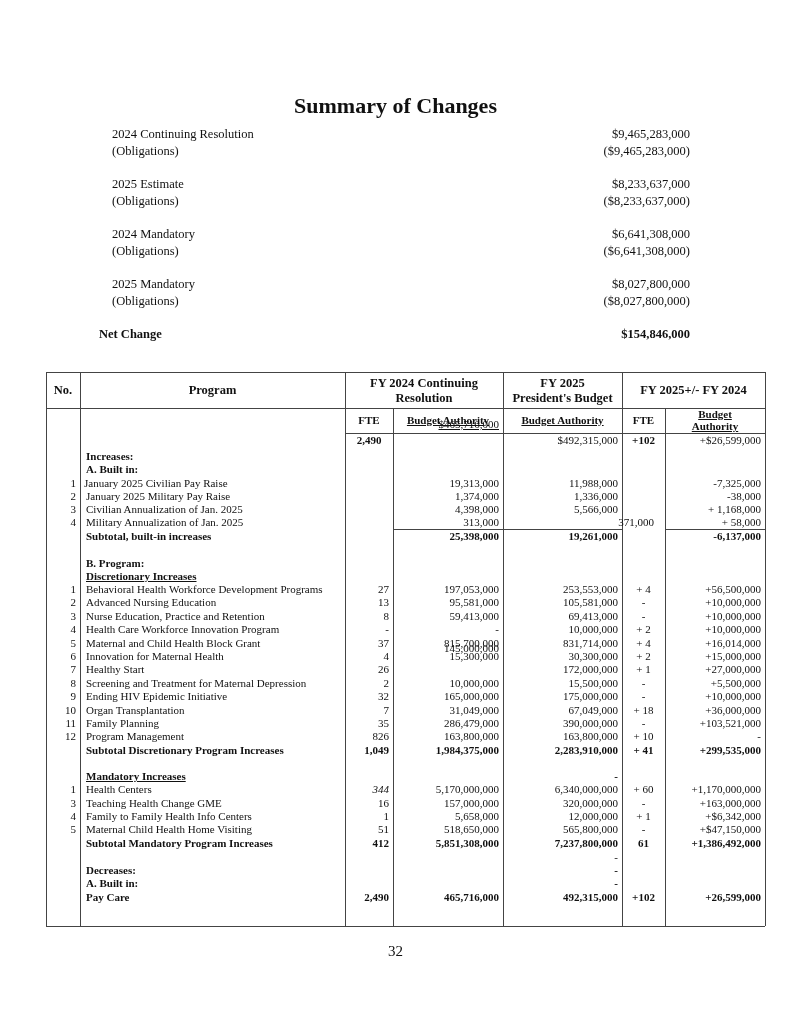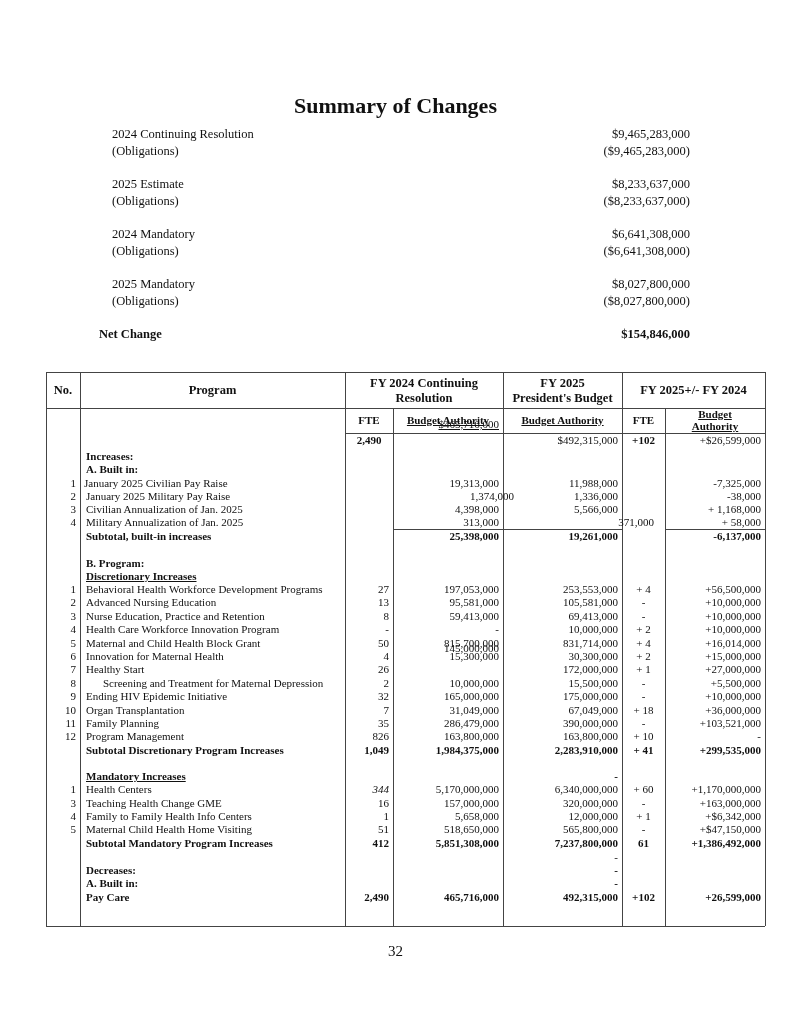--- a/index.html
+++ b/index.html
@@ -122,21 +122,21 @@
         <div class="cell r" style="left: 345px; width: 44px; top: 477px;"></div>
         <div class="cell r" style="left: 393px; width: 106px; top: 477px;">19,313,000</div>
         <div class="cell r" style="left: 503px; width: 115px; top: 477px;">11,988,000</div>
         <div class="cell c" style="left: 622px; width: 43px; top: 477px;"></div>
         <div class="cell r" style="left: 665px; width: 96px; top: 477px;">-7,325,000</div>
       </div>
       <div>
         <div class="cell r" style="left: 46px; width: 30px; top: 490px;">2</div>
         <div class="cell " style="left: 86px; width: 258px; top: 490px;">January 2025 Military Pay Raise</div>
         <div class="cell r" style="left: 345px; width: 44px; top: 490px;"></div>
-        <div class="cell r" style="left: 393px; width: 106px; top: 490px; padding-left: 15px;">1,374,000</div>
+        <div class="cell r" style="left: 393px; width: 106px; top: 490px;">1,374,000</div>
         <div class="cell r" style="left: 503px; width: 115px; top: 490px;">1,336,000</div>
         <div class="cell c" style="left: 622px; width: 43px; top: 490px;"></div>
         <div class="cell r" style="left: 665px; width: 96px; top: 490px;">-38,000</div>
       </div>
       <div>
         <div class="cell r" style="left: 46px; width: 30px; top: 503px;">3</div>
         <div class="cell " style="left: 86px; width: 258px; top: 503px;">Civilian Annualization of Jan. 2025</div>
         <div class="cell r" style="left: 345px; width: 44px; top: 503px;"></div>
         <div class="cell r" style="left: 393px; width: 106px; top: 503px;">4,398,000</div>
         <div class="cell r" style="left: 503px; width: 115px; top: 503px;">5,566,000</div>
@@ -211,21 +211,21 @@
         <div class="cell " style="left: 86px; width: 258px; top: 623px;">Health Care Workforce Innovation Program</div>
         <div class="cell r" style="left: 345px; width: 44px; top: 623px;">-</div>
         <div class="cell r" style="left: 393px; width: 106px; top: 623px;">-</div>
         <div class="cell r" style="left: 503px; width: 115px; top: 623px;">10,000,000</div>
         <div class="cell c" style="left: 622px; width: 43px; top: 623px;">+ 2</div>
         <div class="cell r" style="left: 665px; width: 96px; top: 623px;">+10,000,000</div>
       </div>
       <div>
         <div class="cell r" style="left: 46px; width: 30px; top: 637px;">5</div>
         <div class="cell " style="left: 86px; width: 258px; top: 637px;">Maternal and Child Health Block Grant</div>
-        <div class="cell r" style="left: 345px; width: 44px; top: 637px;">50</div>
+        <div class="cell r" style="left: 345px; width: 44px; top: 637px;">37</div>
         <div class="cell r" style="left: 393px; width: 106px; top: 637px;">815,700,000</div>
         <div class="cell r" style="left: 503px; width: 115px; top: 637px;">831,714,000</div>
         <div class="cell c" style="left: 622px; width: 43px; top: 637px;">+ 4</div>
         <div class="cell r" style="left: 665px; width: 96px; top: 637px;">+16,014,000</div>
       </div>
       <div>
         <div class="cell r" style="left: 46px; width: 30px; top: 650px;">6</div>
         <div class="cell " style="left: 86px; width: 258px; top: 650px;">Innovation for Maternal Health</div>
         <div class="cell r" style="left: 345px; width: 44px; top: 650px;">4</div>
         <div class="cell r" style="left: 393px; width: 106px; top: 650px;">15,300,000</div>
@@ -237,21 +237,21 @@
         <div class="cell r" style="left: 46px; width: 30px; top: 663px;">7</div>
         <div class="cell " style="left: 86px; width: 258px; top: 663px;">Healthy Start</div>
         <div class="cell r" style="left: 345px; width: 44px; top: 663px;">26</div>
         <div class="cell r" style="left: 393px; width: 106px; top: 642px;">145,000,000</div>
         <div class="cell r" style="left: 503px; width: 115px; top: 663px;">172,000,000</div>
         <div class="cell c" style="left: 622px; width: 43px; top: 663px;">+ 1</div>
         <div class="cell r" style="left: 665px; width: 96px; top: 663px;">+27,000,000</div>
       </div>
       <div>
         <div class="cell r" style="left: 46px; width: 30px; top: 677px;">8</div>
-        <div class="cell " style="left: 86px; width: 258px; top: 677px; margin-left: 17px;">Screening and Treatment for Maternal Depression</div>
+        <div class="cell " style="left: 86px; width: 258px; top: 677px;">Screening and Treatment for Maternal Depression</div>
         <div class="cell r" style="left: 345px; width: 44px; top: 677px;">2</div>
         <div class="cell r" style="left: 393px; width: 106px; top: 677px;">10,000,000</div>
         <div class="cell r" style="left: 503px; width: 115px; top: 677px;">15,500,000</div>
         <div class="cell c" style="left: 622px; width: 43px; top: 677px;">-</div>
         <div class="cell r" style="left: 665px; width: 96px; top: 677px;">+5,500,000</div>
       </div>
       <div>
         <div class="cell r" style="left: 46px; width: 30px; top: 690px;">9</div>
         <div class="cell " style="left: 86px; width: 258px; top: 690px;">Ending HIV Epidemic Initiative</div>
         <div class="cell r" style="left: 345px; width: 44px; top: 690px;">32</div>

